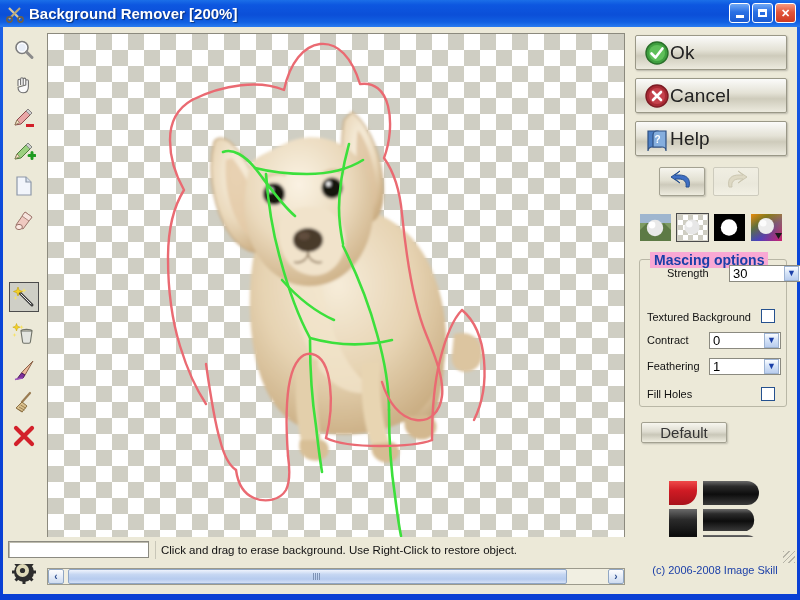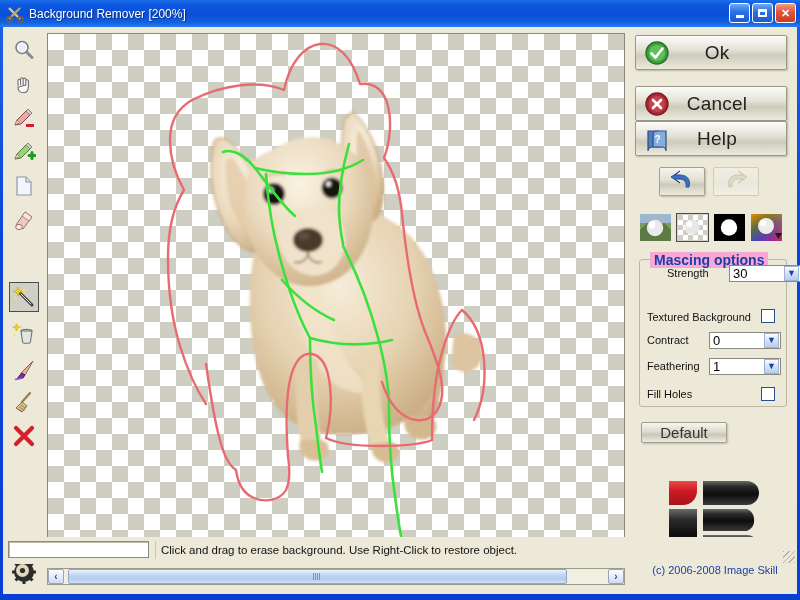--- a/index.html
+++ b/index.html
@@ -20,21 +20,21 @@
   .titlebar{
     position:absolute;left:0;top:0;width:800px;height:27px;
     background:linear-gradient(180deg,#1b6fe8 0%,#0d57e0 18%,#0b4fd8 55%,#1160e2 82%,#2a7cf0 100%);
     display:flex;align-items:center;
   }
   .title-icon{
     width:20px;height:20px;margin-left:5px;margin-right:4px;
     position:relative;flex:0 0 auto;
   }
   .title-text{
-    color:#ffffff;font-weight:normal;font-size:12px;
+    color:#ffffff;font-weight:bold;font-size:15px;
     text-shadow:1px 1px 1px rgba(0,0,0,.45);
     white-space:nowrap;
   }
   .win-btns{position:absolute;right:4px;top:3px;display:flex;gap:2px;}
   .wbtn{
     width:21px;height:20px;border-radius:3px;
     border:1px solid #fff;
     box-sizing:border-box;
     display:flex;align-items:center;justify-content:center;
     background:linear-gradient(180deg,#6fa8f5 0%,#2a70e4 45%,#1b5bd2 100%);
@@ -115,21 +115,21 @@
   .rpanel{position:absolute;left:628px;top:0px;width:164px;height:540px;}
   .bigbtn{
     position:absolute;left:4px;width:152px;height:35px;
     background:linear-gradient(180deg,#fbfbfa 0%,#e4e2d6 42%,#cecbbb 60%,#eceade 100%);
     border:1px solid #9a9887;box-sizing:border-box;border-radius:2px;
     box-shadow:1px 1px 2px rgba(0,0,0,.22);
     display:flex;align-items:center;
   }
   .bigbtn .bicon{width:26px;height:26px;margin-left:8px;flex:0 0 auto;}
   .bigbtn .blabel{
-    flex:1 1 auto;text-align:center;font-size:19px;color:#222;
+    flex:1 1 auto;font-size:19px;color:#222;
     padding-right:22px;letter-spacing:.2px;
   }
   .smallbtn{
     position:absolute;width:46px;height:29px;
     background:linear-gradient(180deg,#f6f5ee 0%,#e2e0d2 45%,#cdcabb 62%,#eeecdf 100%);
     border:1px solid #a3a191;box-sizing:border-box;border-radius:2px;
     box-shadow:1px 1px 2px rgba(0,0,0,.2);
     display:flex;align-items:center;justify-content:center;
   }
   .smallbtn.disabled{
@@ -490,21 +490,21 @@
           <span class="bicon">
             <svg width="26" height="26" viewBox="0 0 26 26">
               <circle cx="13" cy="13" r="11" fill="#3f9f3f" stroke="#2a6f2a" stroke-width="1.4"></circle>
               <circle cx="13" cy="13" r="8" fill="#5fbf5a"></circle>
               <path d="M7.5 13.5 L11.5 17.5 L18.5 8.5" fill="none" stroke="#ffffff" stroke-width="2.6" stroke-linecap="round" stroke-linejoin="round"></path>
             </svg>
           </span>
           <span class="blabel">Ok</span>
         </div>
 
-        <div class="bigbtn" style="top:51px;margin-top:8px;">
+        <div class="bigbtn" style="top:51px;">
           <span class="bicon">
             <svg width="26" height="26" viewBox="0 0 26 26">
               <circle cx="13" cy="13" r="11" fill="#a82a34" stroke="#7d1c24" stroke-width="1.4"></circle>
               <circle cx="13" cy="13" r="8" fill="#c4424c"></circle>
               <path d="M9 9 L17 17 M17 9 L9 17" fill="none" stroke="#ffffff" stroke-width="2.6" stroke-linecap="round"></path>
             </svg>
           </span>
           <span class="blabel">Cancel</span>
         </div>
 

